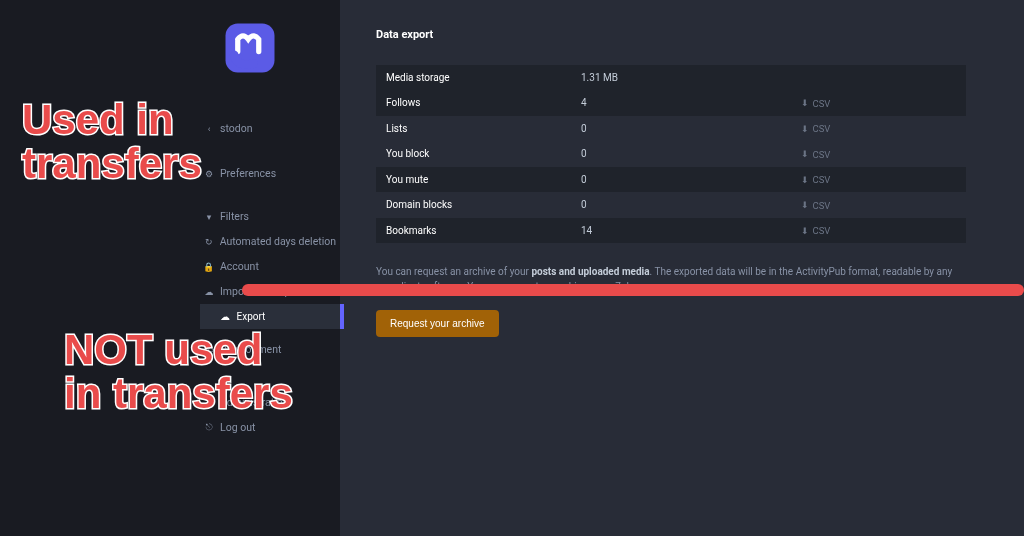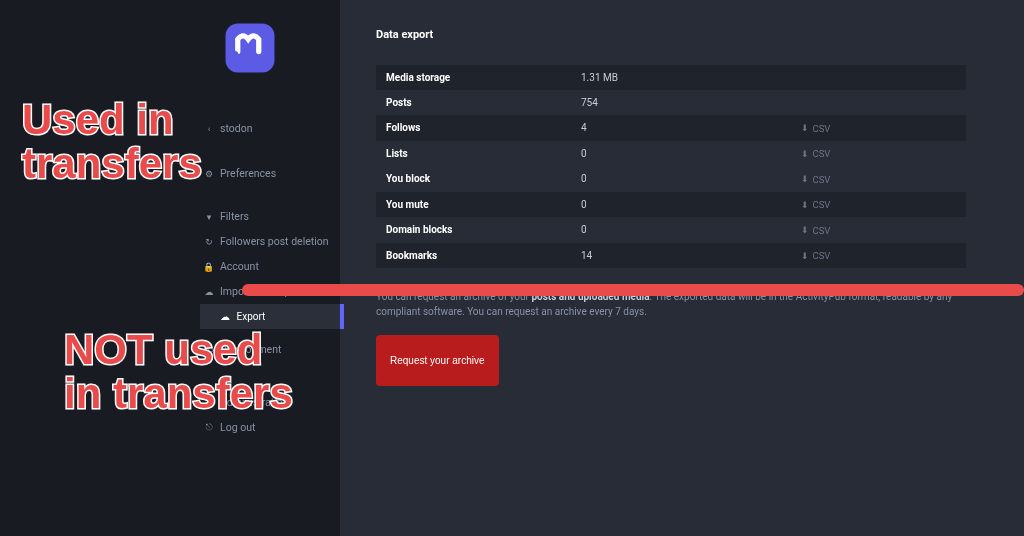--- a/index.html
+++ b/index.html
@@ -44,31 +44,31 @@
     width: 4px; background: #6364ff;
   }
 
   .main {
     flex: 1; background: #282c37; padding: 28px 36px; overflow: hidden;
   }
   .page-title { color: #fff; font-size: 11px; font-weight: 700; margin-bottom: 24px; }
   .table { width: 590px; border-collapse: collapse; }
   .table tr.stripe { background: #1f232b; }
   .table td { padding: 7px 10px; font-size: 10px; color: #c4cdd9; }
-  .table td.label { font-weight: 700; color: #fff; width: 195px; }
+  .table td.label { font-weight: 400; color: #fff; width: 195px; }
   .table td.val { color: #c4cdd9; width: 220px; }
   .table td.dl { color: #6b7485; }
   .dl-link { display: inline-flex; align-items: center; gap: 4px; color: #6b7485; cursor: pointer; font-size: 9.5px; }
   .dl-icon { font-size: 9px; }
 
   .info-text { font-size: 10px; color: #8892a6; line-height: 1.5; margin-top: 21px; max-width: 580px; }
   .info-text strong { color: #c4cdd9; font-weight: 700; }
   .btn {
-    display: inline-block; background: #b91c1c; color: #fff;
-    font-size: 10px; font-weight: 500; padding: 20px 14px;
+    display: inline-block; background: #a16207; color: #fff;
+    font-size: 10px; font-weight: 500; padding: 8px 14px;
     border: none; border-radius: 4px; margin-top: 16px; cursor: pointer;
   }
 
   
   .anno {
     position: absolute;
     font-family: Arial, Helvetica, sans-serif;
     font-weight: 900;
     font-size: 42px;
     line-height: 1.05;
@@ -107,21 +107,21 @@
         <span class="nav-icon">⚙</span>
         <span>Preferences</span>
       </div>
       <div style="height:18px"></div>
       <div class="nav-item">
         <span class="nav-icon">▾</span>
         <span>Filters</span>
       </div>
       <div class="nav-item">
         <span class="nav-icon">↻</span>
-        <span>Followers post deletion</span>
+        <span>Automated days deletion</span>
       </div>
       <div class="nav-item">
         <span class="nav-icon">🔒</span>
         <span>Account</span>
       </div>
       <div class="nav-item">
         <span class="nav-icon">☁</span>
         <span>Import and export</span>
       </div>
 
@@ -146,25 +146,20 @@
     </div>
   </div>
 
   <div class="main">
     <h3 class="page-title">Data export</h3>
     <table class="table">
       <tbody id="table-body">
           <tr class="stripe">
             <td class="label">Media storage</td>
             <td class="val">1.31 MB</td>
-            <td class="dl"></td>
-          </tr>
-          <tr>
-            <td class="label">Posts</td>
-            <td class="val">754</td>
             <td class="dl"></td>
           </tr>
           <tr class="stripe">
             <td class="label">Follows</td>
             <td class="val">4</td>
             <td class="dl"><span class="dl-link">
                 <span class="dl-icon">⬇</span>
                 <span>CSV</span>
               </span></td>
           </tr>

